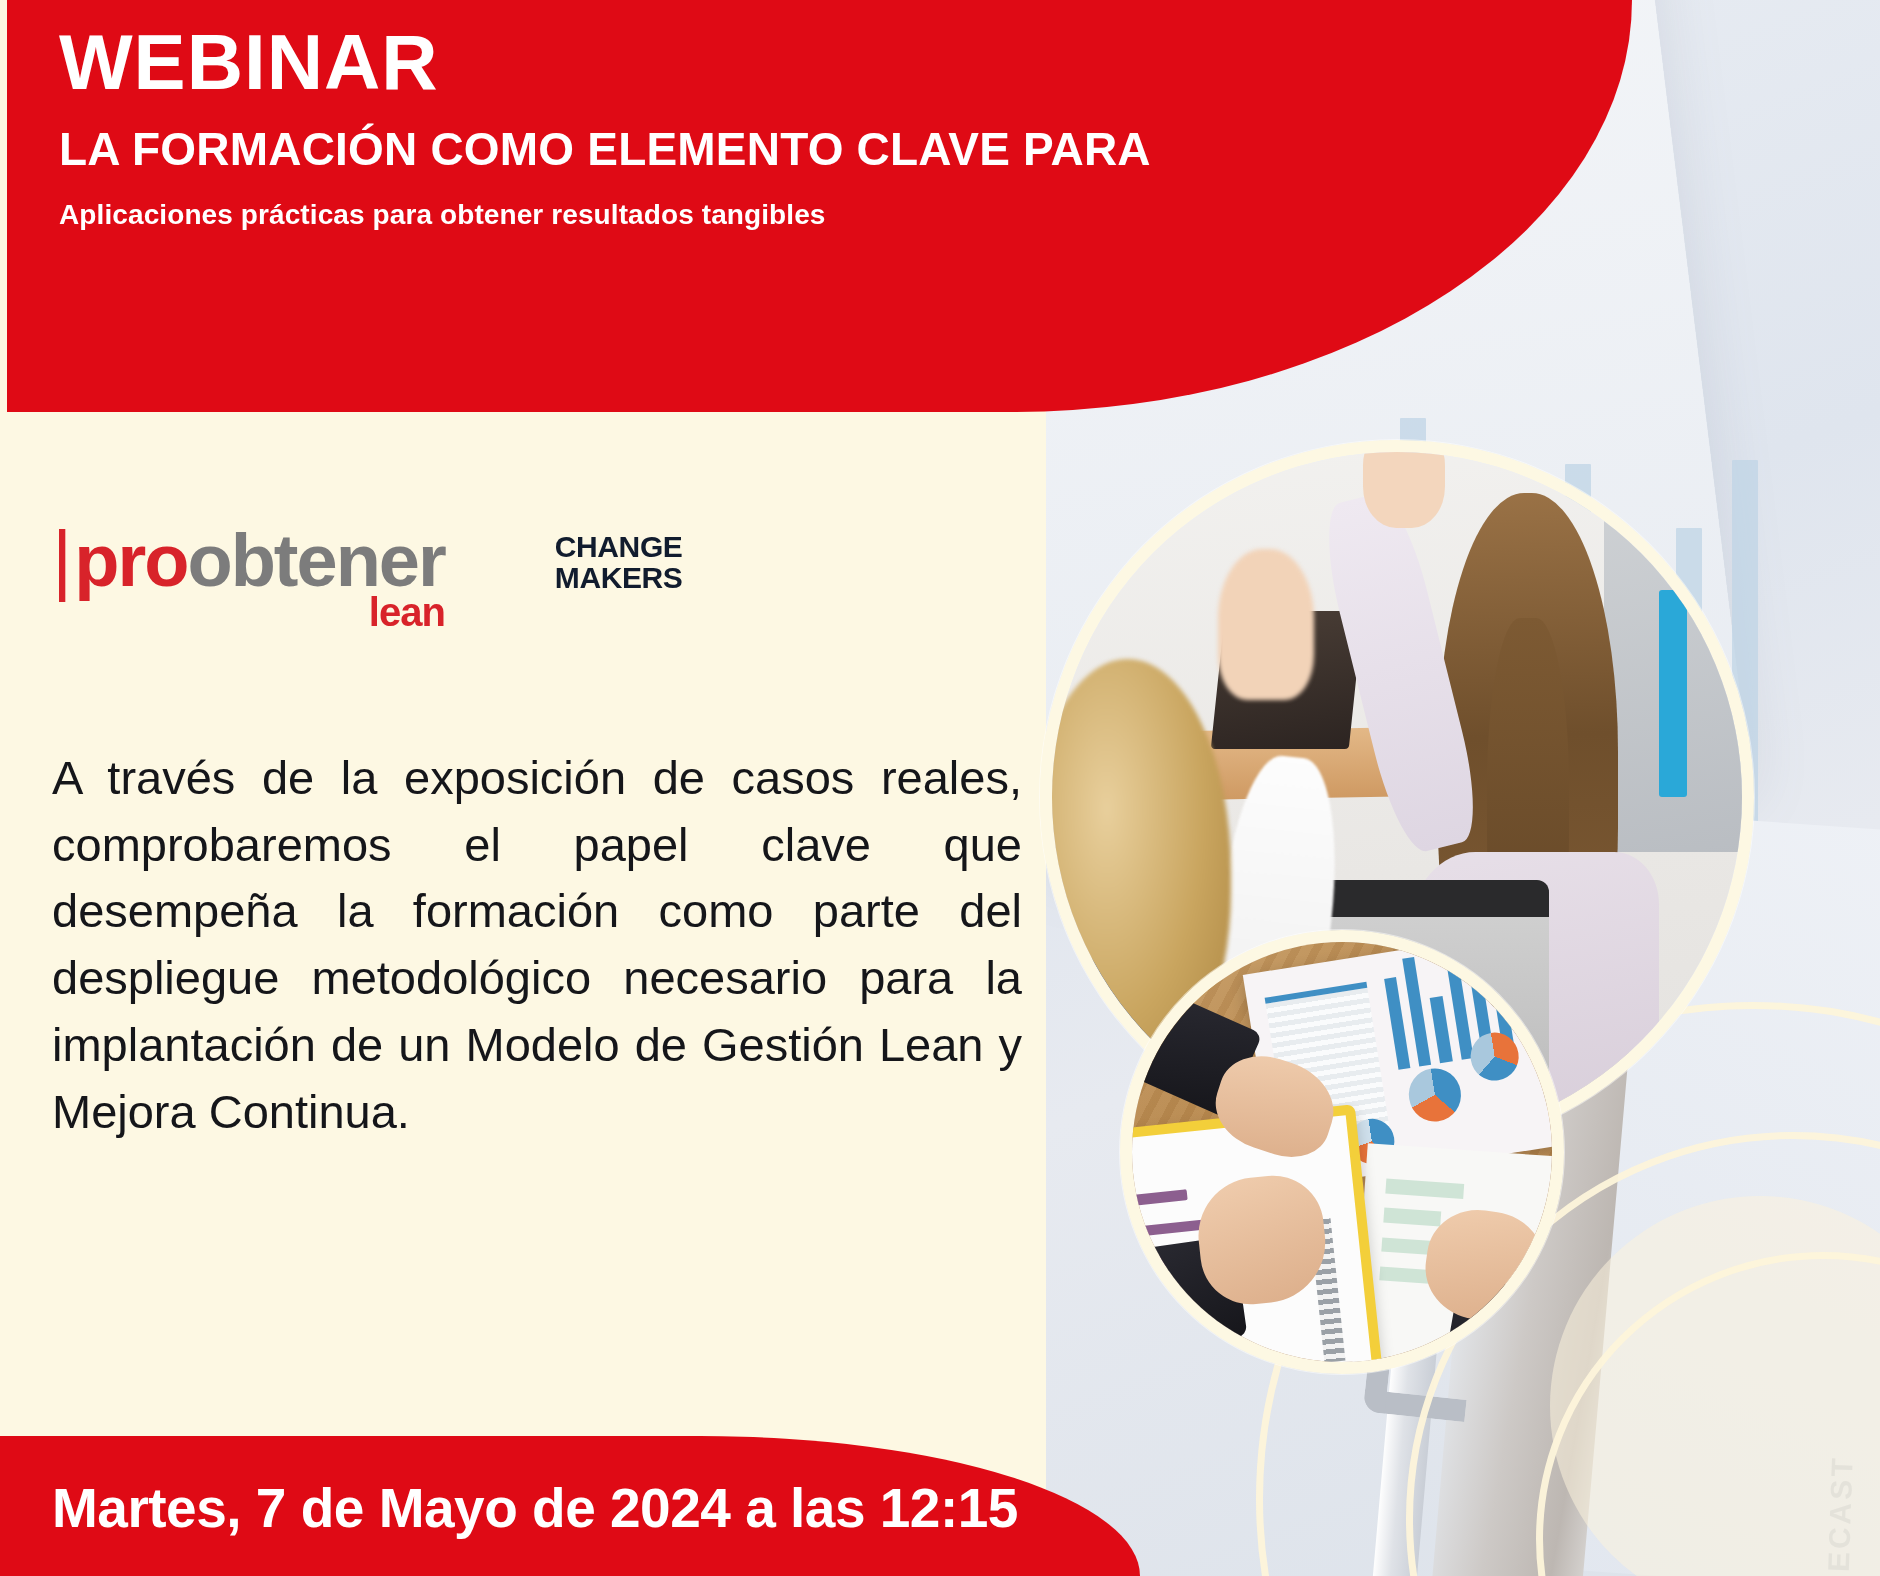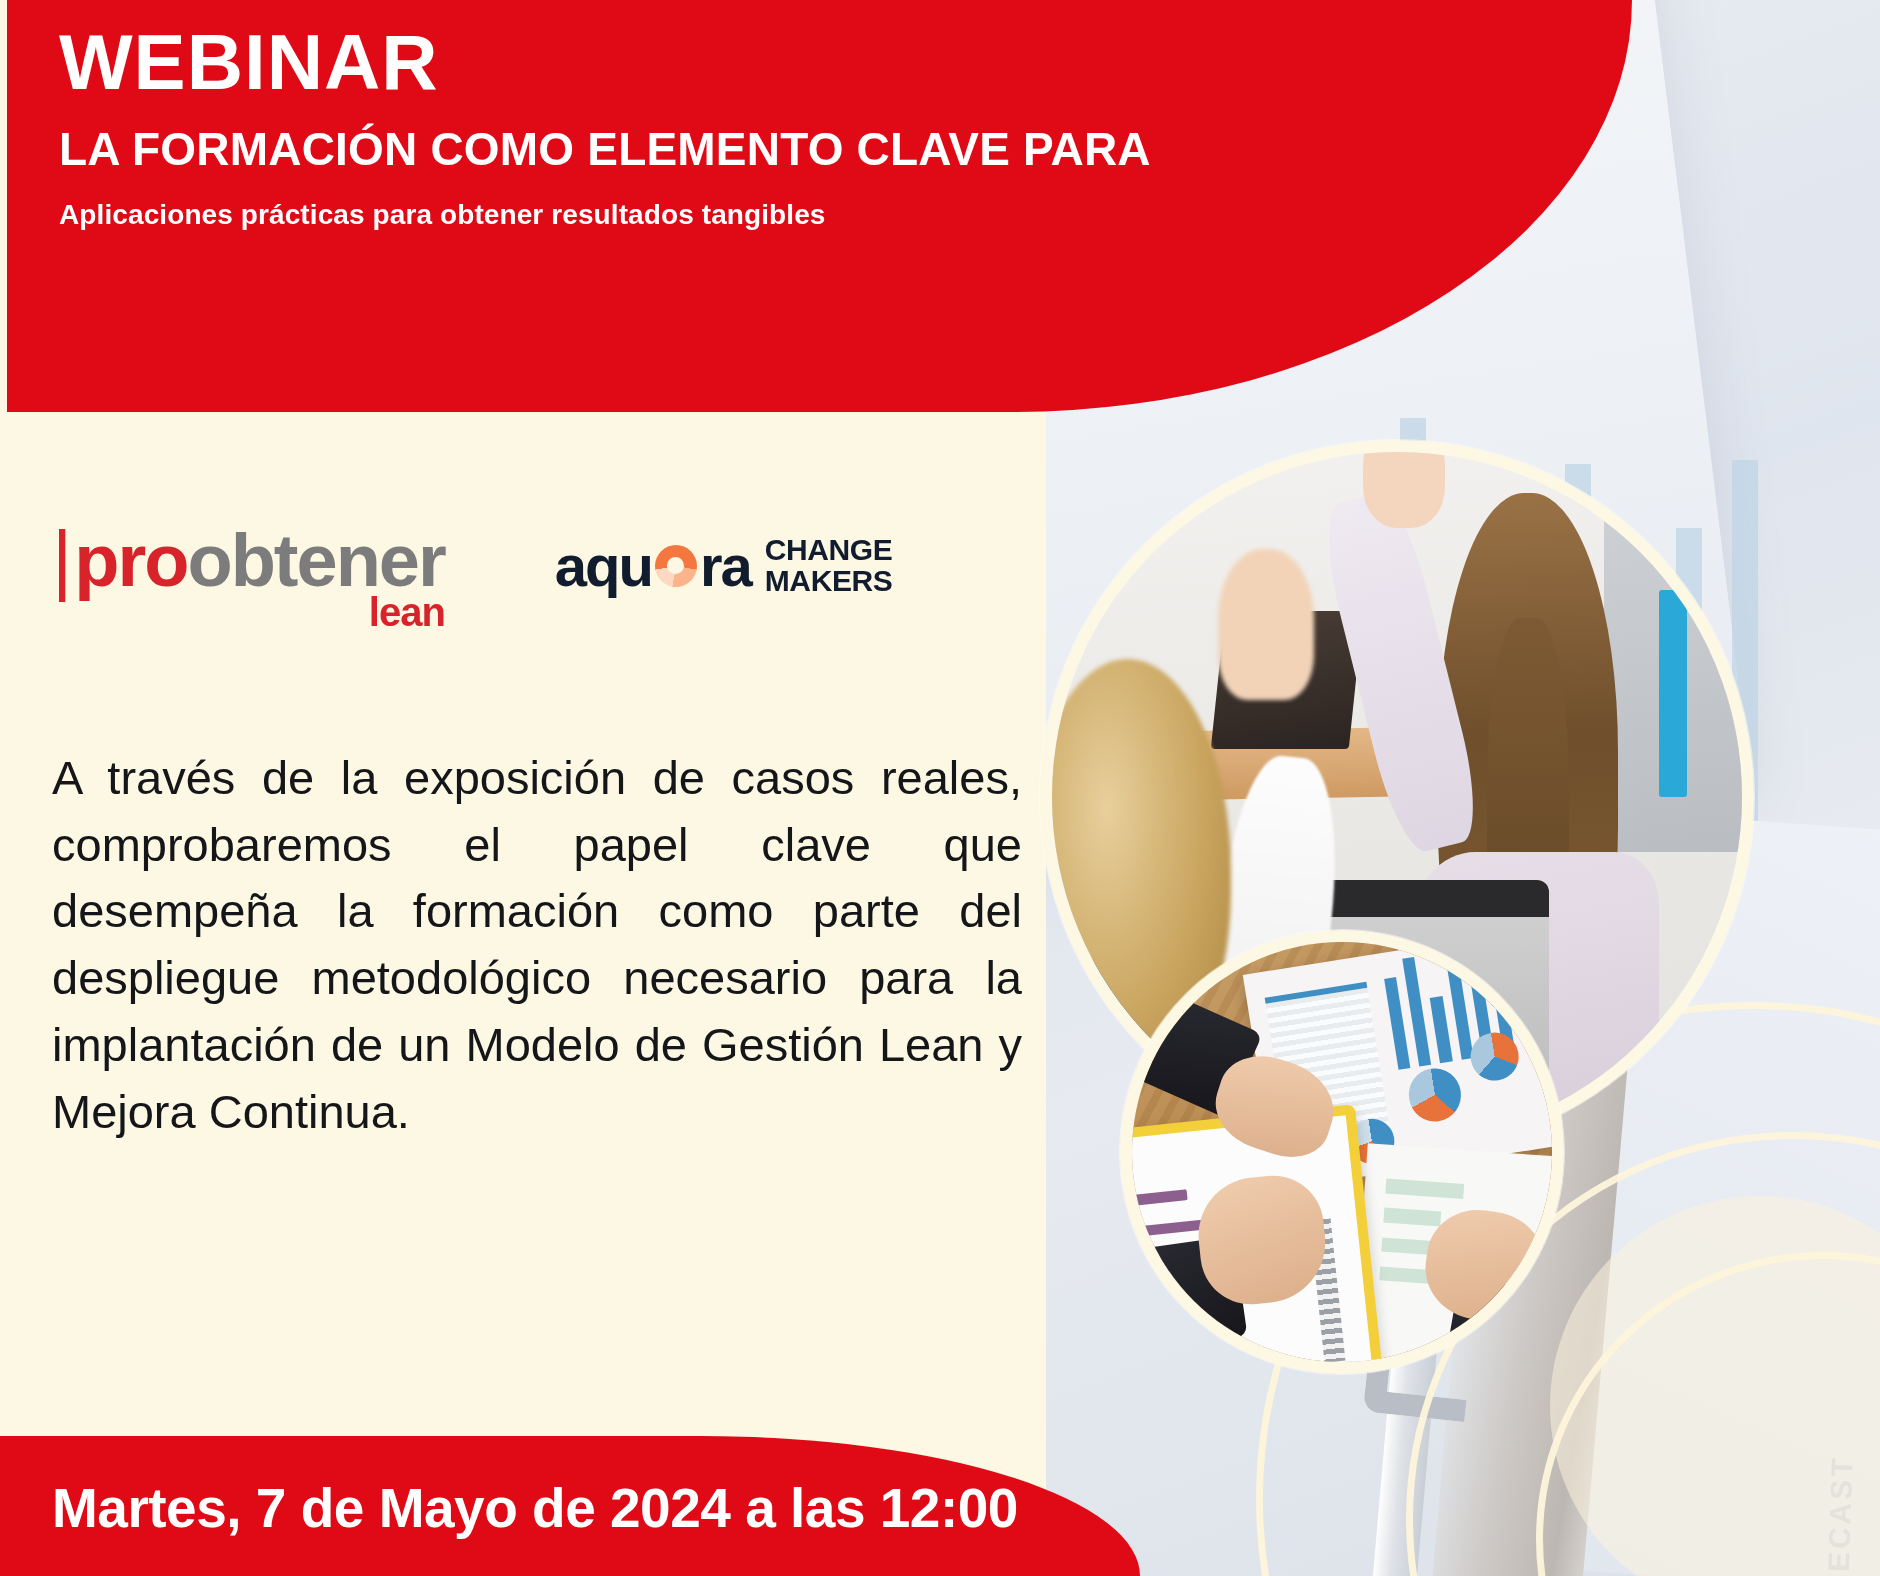--- a/index.html
+++ b/index.html
@@ -486,32 +486,27 @@
     <div class="logo-progressa">
       <div class="pl-row">
         <span class="pl-pipe">|</span>
         <span class="pl-pro">pro</span>
         <span class="pl-gressa">obtener</span>
       </div>
       <div class="pl-lean">lean</div>
     </div>
 
     <div class="logo-aquora">
-      <div class="aq-word">
-        <span>aqu</span>
-        <span class="aq-donut"></span>
-        <span>ra</span>
-      </div>
       <div class="aq-change">
         <div>CHANGE</div>
         <div>MAKERS</div>
       </div>
     </div>
 
   </div>
 
   <div class="body-copy">A través de la exposición de casos reales, comprobaremos el papel clave que desempeña la formación como parte del despliegue metodológico necesario para la implantación de un  Modelo de Gestión Lean y Mejora Continua.</div>
 
   <div class="footer">
-    <div class="footer-text">Martes, 7 de Mayo de 2024 a las 12:00</div>
+    <div class="footer-text">Martes, 7 de Mayo de 2024 a las 12:15</div>
   </div>
 
 </div>
 
 </body></html>

